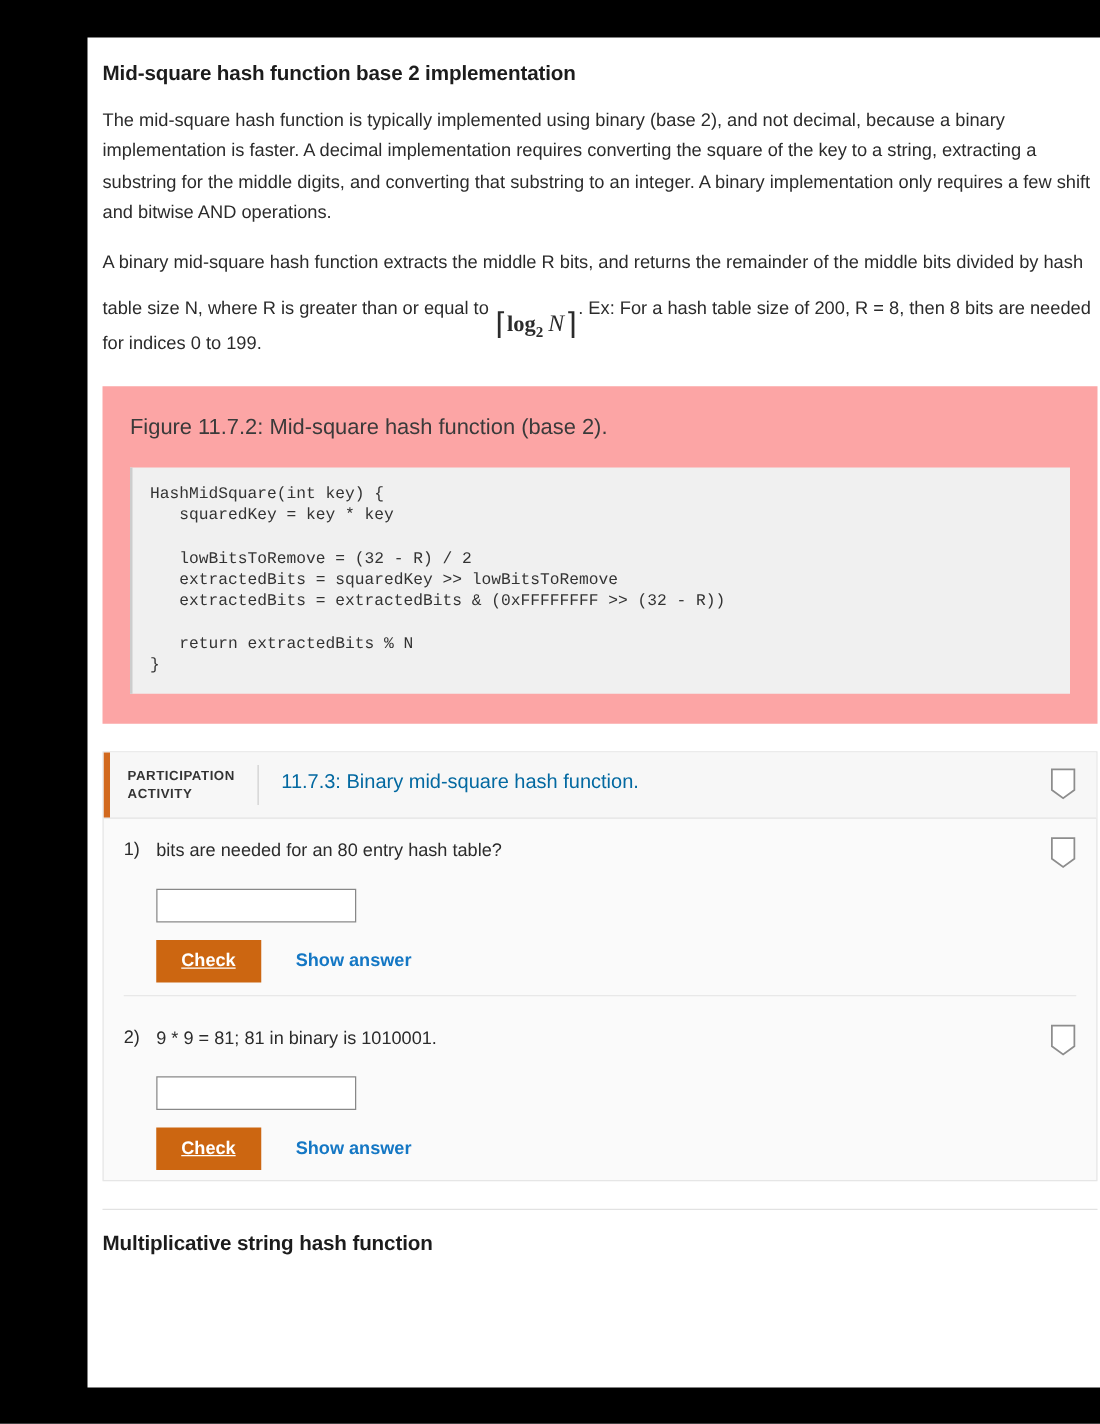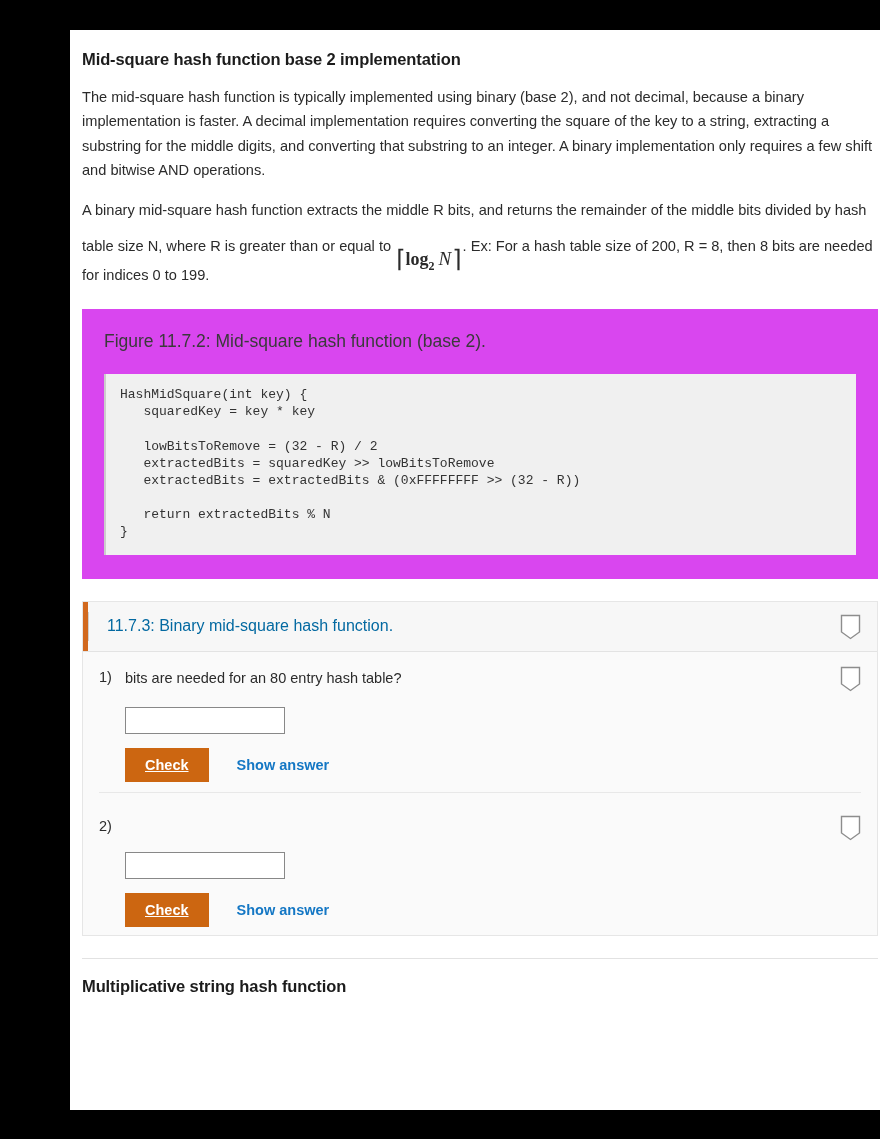--- a/index.html
+++ b/index.html
@@ -44,21 +44,21 @@
     padding: 0 1px;
     white-space: nowrap;
   }
   .mathwrap .br { font-size: 24px; position: relative; top: 2px; font-family: "DejaVu Sans", sans-serif; font-weight: 300; }
   .mathwrap .logfn { font-weight: bold; font-size: 18px; }
   .mathwrap sub { font-size: 12px; font-weight: bold; }
   .mathwrap .nvar { font-style: italic; font-size: 19px; padding-left: 4px; padding-right: 1px; }
 
   
   .figure-panel {
-    background: #d946ef;
+    background: #fca5a5;
     margin-top: 22px;
     padding: 22px 22px 24px 22px;
   }
   .figure-caption {
     font-size: 17.5px;
     color: #3a3a3a;
     font-weight: normal;
     margin: 0 0 22px 0;
   }
   .code-block {
@@ -179,20 +179,24 @@
 
    return extractedBits % N
 }</div>
     </div>
 
 
     <div class="activity">
 
       <div class="activity-header">
         <div class="accent-bar"></div>
+        <div class="pa-label">
+          <div>PARTICIPATION</div>
+          <div>ACTIVITY</div>
+        </div>
         <div class="divider-v"></div>
         <div class="activity-title">11.7.3: Binary mid-square hash function.</div>
         <svg class="pennant header-pennant" viewBox="0 0 21 26">
           <path d="M1.5 1.5 H19.5 V18 L10.5 24.5 L1.5 18 Z" fill="#ffffff" stroke="#8d8d8d" stroke-width="1.4"></path>
         </svg>
       </div>
 
       <div class="q-block">
         <svg class="pennant q-pennant" viewBox="0 0 21 26">
           <path d="M1.5 1.5 H19.5 V18 L10.5 24.5 L1.5 18 Z" fill="#ffffff" stroke="#8d8d8d" stroke-width="1.4"></path>
@@ -211,20 +215,21 @@
         <div class="q-divider"></div>
       </div>
 
       <div class="q-block">
         <svg class="pennant q-pennant" viewBox="0 0 21 26">
           <path d="M1.5 1.5 H19.5 V18 L10.5 24.5 L1.5 18 Z" fill="#ffffff" stroke="#8d8d8d" stroke-width="1.4"></path>
         </svg>
         <div class="q-row">
           <div class="q-num">2)</div>
           <div class="q-text">
+            <div>9 * 9 = 81; 81 in binary is 1010001.</div>
           </div>
         </div>
         <input class="answer-input" type="text" value="" placeholder="" style="">
         <div class="btn-row">
           <button class="check-btn">Check</button>
           <a class="show-answer">Show answer</a>
         </div>
       </div>
 
     </div>

